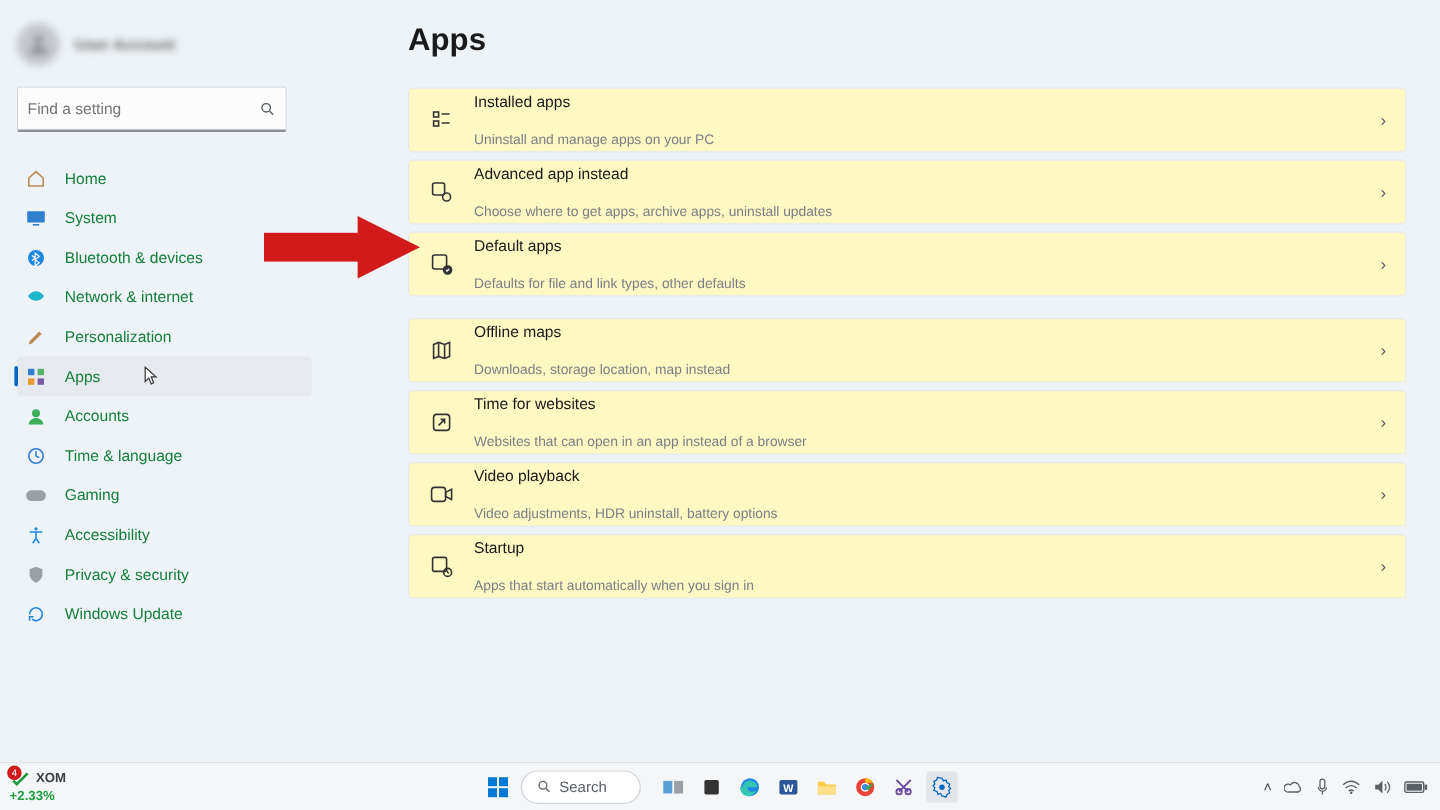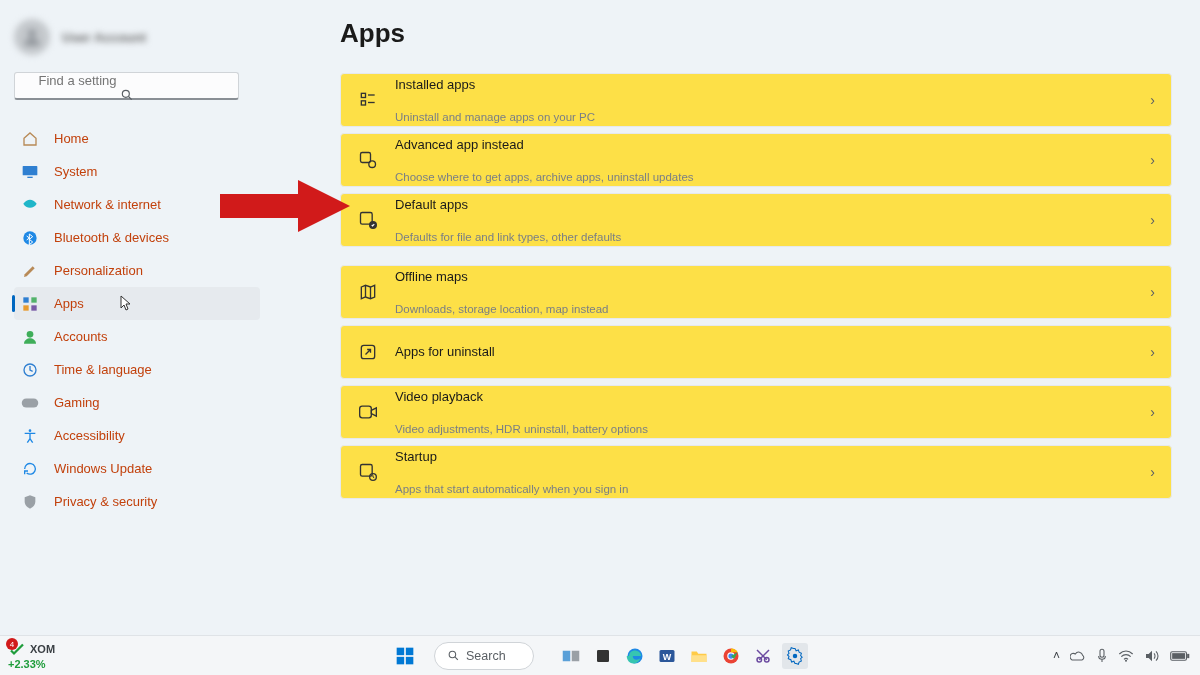--- a/index.html
+++ b/index.html
@@ -6,54 +6,54 @@
   html, body { width: 1200px; height: 675px; overflow: hidden; background:#eef3f7; }
   .screen { position: relative; width: 1200px; height: 675px; background:#eef3f7; }
 
   
   .sidebar { position:absolute; left:0; top:0; width:260px; height:635px; padding:16px 0 0 14px; }
   .user-row { display:flex; align-items:center; gap:12px; height:42px; margin-bottom:14px; filter: blur(3px); }
   .avatar { width:36px; height:36px; border-radius:50%; background:#c4c8cc; display:flex; align-items:center; justify-content:center; }
   .avatar svg { width:22px; height:22px; fill:#8a8f95; }
   .user-name { font-size:13px; color:#6b6b6b; font-weight:600; }
 
-  .search-box { display:flex; align-items:center; width:225px; height:28px; background:#fcfcfd; border:1px solid #d0d4d8; border-bottom:2px solid #8a8f95; border-radius:3px; padding:0 8px; margin-bottom:22px;flex-direction:column; }
+  .search-box { display:flex; align-items:center; width:225px; height:38px; background:#fcfcfd; border:1px solid #d0d4d8; border-bottom:2px solid #8a8f95; border-radius:3px; padding:0 8px; margin-bottom:22px; }
   .search-box input { flex:1; border:none; outline:none; font-size:13px; color:#5a5f64; background:transparent; }
   .search-box .icon { width:14px; height:14px; }
 
   .nav { list-style:none; }
-  .nav li { display:flex; align-items:center; height:33px; padding-left:6px; font-size:13px; color:#c2410c; border-radius:4px; cursor:pointer; position:relative; }
+  .nav li { display:flex; align-items:center; height:33px; padding-left:6px; font-size:13px; color:#15803d; border-radius:4px; cursor:pointer; position:relative; }
   .nav li .nav-icon { width:20px; text-align:center; margin-right:14px; display:flex; align-items:center; justify-content:center; }
   .nav li.active { background:#e6eaee; }
   .nav li.active::before { content:""; position:absolute; left:-2px; top:8px; bottom:8px; width:3px; background:#0067c0; border-radius:2px; }
   .nav li .cursor-icon { position:absolute; left:106px; top:8px; font-size:12px; color:#2b2b2b; }
 
   
   .main { position:absolute; left:340px; top:18px; width:832px; }
   .page-title { font-size:26px; font-weight:600; color:#1a1a1a; margin-bottom:24px; }
 
-  .card { display:flex; align-items:center; height:54px; background:#fde047; border:1px solid #e6e9ec; border-radius:4px; margin-bottom:6px; padding:0 16px; cursor:pointer; position:relative; }
+  .card { display:flex; align-items:center; height:54px; background:#fef9c3; border:1px solid #e6e9ec; border-radius:4px; margin-bottom:6px; padding:0 16px; cursor:pointer; position:relative; }
   .card .card-icon { width:22px; height:22px; margin-right:16px; color:#333; display:flex; align-items:center; justify-content:center; }
   .card .card-text { display:flex; flex-direction:column; justify-content:center; }
   .card .card-title { font-size:13px; color:#1a1a1a; font-weight:500; line-height:16px; }
   .card .card-sub   { font-size:11.5px; color:#7a7f85; line-height:14px; margin-top:17px; }
   .card .chev { position:absolute; right:16px; font-size:14px; color:#5a5f64; }
 
   .spacer { height:12px; }
 
   
   .arrow-callout { position:absolute; left:220px; top:176px; width:130px; height:60px; }
   .arrow-callout svg { width:130px; height:60px; }
 
   
   .taskbar { position:absolute; left:0; bottom:0; width:1200px; height:40px; background:#f4f6f8; border-top:1px solid #dfe3e7; display:flex; align-items:center; }
   .tb-left { position:absolute; left:8px; bottom:4px; display:flex; flex-direction:column; line-height:13px; font-size:11px; }
   .tb-left .xom-row { display:flex; align-items:center; gap:4px; }
   .tb-left .pct { color:#1f9d3c; font-weight:600; }
-  .tb-center { margin:0 auto; display:flex; align-items:center; gap:16px;text-align:right; }
+  .tb-center { margin:0 auto; display:flex; align-items:center; gap:6px;text-align:right; }
   .start-btn { width:26px; height:26px; display:flex; align-items:center; justify-content:center; }
   .tb-search { display:flex; align-items:center; gap:6px; height:28px; background:#ffffff; border:1px solid #d0d4d8; border-radius:14px; padding:0 12px; width:100px; font-size:12.5px; color:#5a5f64; }
   .tb-icons { display:flex; align-items:center; gap:6px; margin-left:8px; }
   .tb-icons .app { width:26px; height:26px; border-radius:3px; display:flex; align-items:center; justify-content:center; font-size:14px; }
   .tb-icons .app.active { background:#e2e6ea; }
   .tb-right { position:absolute; right:10px; display:flex; align-items:center; gap:10px; color:#3a3f44; font-size:12px; }
   svg { display:block; }
 </style>
 </head>
 <body>
@@ -94,34 +94,34 @@
         <span class="nav-icon">
             <svg width="16" height="14" viewBox="0 0 24 20">
               <rect x="1" y="1" width="22" height="14" rx="1" fill="#2f7fd1"></rect>
               <rect x="8" y="17" width="8" height="2" fill="#2f7fd1"></rect>
             </svg>
           </span>
         <span>System</span>
       </li>
       <li>
         <span class="nav-icon">
+            <svg width="16" height="16" viewBox="0 0 24 24">
+              <circle cx="12" cy="12" r="10" fill="#1e88e5"></circle>
+              <path d="M11 6l5 4-5 4 5 4-5 4V6z M7 9l4 3-4 3" fill="none" stroke="#fff" stroke-width="1.5"></path>
+            </svg>
+          </span>
+        <span>Bluetooth &amp; devices</span>
+      </li>
+      <li>
+        <span class="nav-icon">
             <svg width="16" height="14" viewBox="0 0 24 20">
               <path d="M2 8c6-8 14-8 20 0-4 8-16 8-20 0z" fill="#1fb6c9"></path>
             </svg>
           </span>
         <span>Network &amp; internet</span>
-      </li>
-      <li>
-        <span class="nav-icon">
-            <svg width="16" height="16" viewBox="0 0 24 24">
-              <circle cx="12" cy="12" r="10" fill="#1e88e5"></circle>
-              <path d="M11 6l5 4-5 4 5 4-5 4V6z M7 9l4 3-4 3" fill="none" stroke="#fff" stroke-width="1.5"></path>
-            </svg>
-          </span>
-        <span>Bluetooth &amp; devices</span>
       </li>
       <li>
         <span class="nav-icon">
             <svg width="16" height="16" viewBox="0 0 24 24">
               <path d="M3 21l4-1 12-12-3-3L4 17z" fill="#b88a57"></path>
             </svg>
           </span>
         <span>Personalization</span>
       </li>
       <li class="active">
@@ -171,33 +171,33 @@
             <svg width="16" height="16" viewBox="0 0 24 24">
               <circle cx="12" cy="4" r="2" fill="#1e88e5"></circle>
               <path d="M4 8h16M12 8v8m-4 6l4-6 4 6" stroke="#1e88e5" stroke-width="2" fill="none"></path>
             </svg>
           </span>
         <span>Accessibility</span>
       </li>
       <li>
         <span class="nav-icon">
             <svg width="16" height="16" viewBox="0 0 24 24">
+              <path d="M12 2l8 3v6c0 6-4 9-8 11-4-2-8-5-8-11V5z" fill="#9aa0a6"></path>
+            </svg>
+          </span>
+        <span>Privacy &amp; security</span>
+      </li>
+      <li>
+        <span class="nav-icon">
+            <svg width="16" height="16" viewBox="0 0 24 24">
               <path d="M4 12a8 8 0 1 1 3 6" fill="none" stroke="#1e88e5" stroke-width="2"></path>
               <path d="M4 20v-5h5" fill="none" stroke="#1e88e5" stroke-width="2"></path>
             </svg>
           </span>
         <span>Windows Update</span>
-      </li>
-      <li>
-        <span class="nav-icon">
-            <svg width="16" height="16" viewBox="0 0 24 24">
-              <path d="M12 2l8 3v6c0 6-4 9-8 11-4-2-8-5-8-11V5z" fill="#9aa0a6"></path>
-            </svg>
-          </span>
-        <span>Privacy &amp; security</span>
       </li>
     </ul>
   </aside>
 
   <main class="main">
     <h1 class="page-title">Apps</h1>
 
     <div class="card">
       <span class="card-icon">
           <svg width="20" height="20" viewBox="0 0 24 24" fill="none" stroke="#333" stroke-width="1.6">
@@ -260,21 +260,22 @@
     </div>
 
     <div class="card">
       <span class="card-icon">
           <svg width="20" height="20" viewBox="0 0 24 24" fill="none" stroke="#333" stroke-width="1.6">
             <rect x="4" y="4" width="16" height="16" rx="3"></rect>
             <path d="M9 15l6-6M15 13V9h-4"></path>
           </svg>
         </span>
       <div class="card-text">
-        <div class="card-title">Apps for uninstall</div>
+        <div class="card-title">Time for websites</div>
+        <div class="card-sub">Websites that can open in an app instead of a browser</div>
       </div>
       <span class="chev">›</span>
     </div>
 
     <div class="card">
       <span class="card-icon">
           <svg width="20" height="16" viewBox="0 0 24 18" fill="none" stroke="#333" stroke-width="1.6">
             <rect x="2" y="2" width="14" height="14" rx="3"></rect>
             <path d="M16 7l6-3v10l-6-3z"></path>
           </svg>

